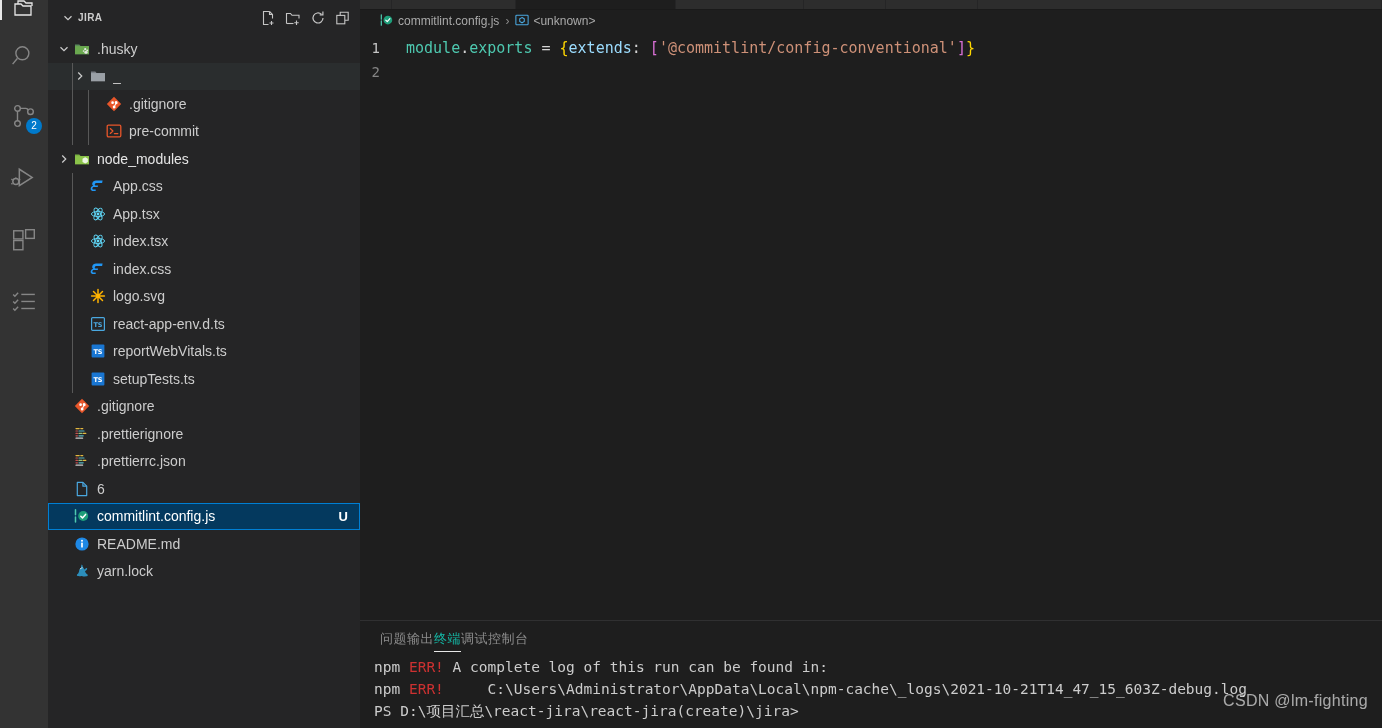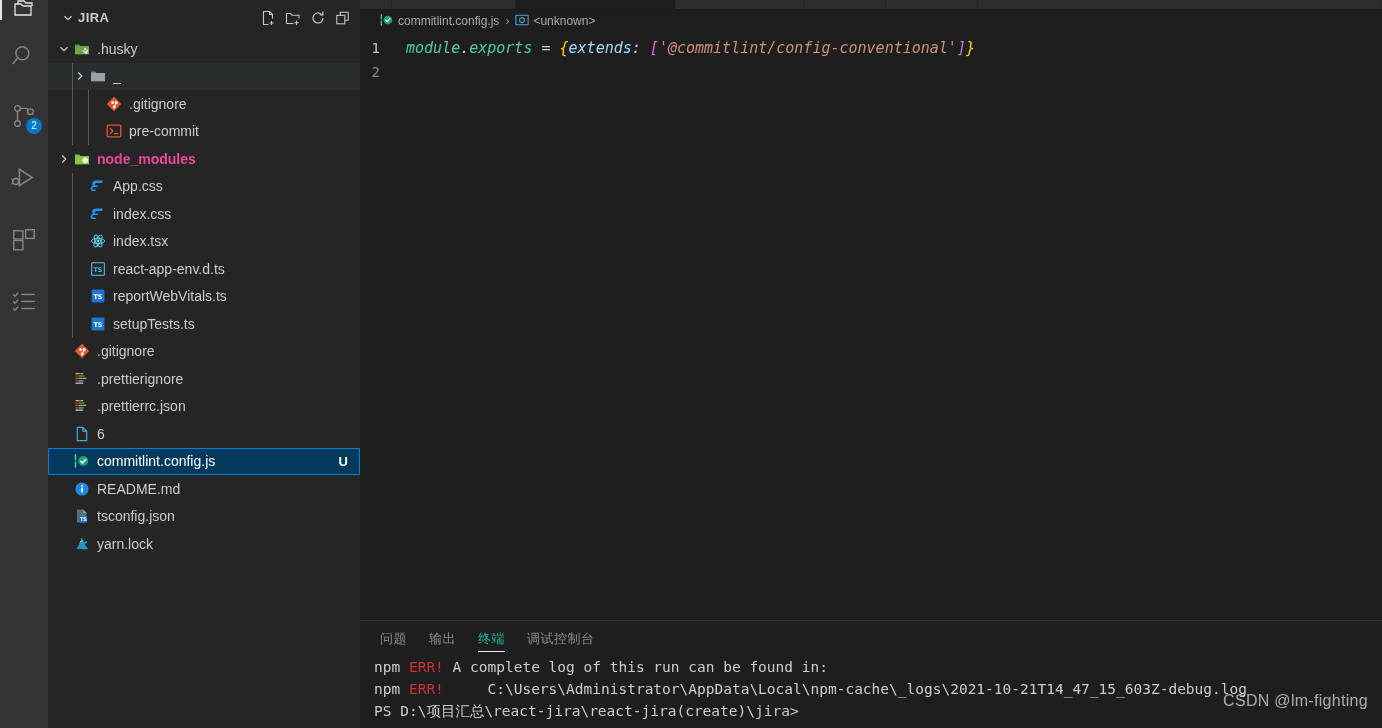--- a/index.html
+++ b/index.html
@@ -75,21 +75,21 @@
     font-weight: bold;
     letter-spacing: .4px;
     flex: 0 0 35px;
   }
   .sb-chevron {
     width: 16px; height: 16px;
     display: inline-flex; align-items: center; justify-content: center;
     color: #cccccc;
     margin-right: 2px;
   }
-  .sb-title { flex: 1; font-size: 13px; }
+  .sb-title { flex: 1; font-size: 10px; }
   .sb-actions { display: flex; gap: 3px; align-items: center; }
   .sb-act {
     width: 22px; height: 22px;
     display: flex; align-items: center; justify-content: center;
     color: #c5c5c5;
     border-radius: 3px;
   }
 
   .tree { flex: 1; overflow: hidden; padding-top: 0; }
   .row {
@@ -102,21 +102,21 @@
     white-space: nowrap;
     padding-right: 12px;
   }
   .row.hover { background: #2a2d2e; }
   .row.selected {
     background: #04395e;
     outline: 1px solid #007fd4;
     outline-offset: -1px;
     color: #ffffff;
   }
-  .row.dim .label { color: #ec4899; font-weight: bold; }
+  .row.dim .label { color: #e5e5e5; }
   .twisty {
     width: 16px; height: 16px;
     flex: 0 0 16px;
     display: inline-flex; align-items: center; justify-content: center;
     color: #cccccc;
   }
   .twisty.blank { visibility: hidden; }
   .ficon {
     width: 20px; flex: 0 0 20px;
     display: inline-flex; align-items: center; justify-content: center;
@@ -185,21 +185,21 @@
   .ln {
     width: 46px;
     flex: 0 0 46px;
     text-align: right;
     padding-right: 26px;
     color: #858585;
     font-size: 14px;
     font-family: "DejaVu Sans Mono", monospace;
   }
   .ln.cur { color: #c6c6c6; }
-  .code-txt { white-space: pre; font-style: italic; }
+  .code-txt { white-space: pre; }
   .t-teal   { color: #4ec9b0; }
   .t-white  { color: #d4d4d4; }
   .t-yellow { color: #ffd700; }
   .t-blue   { color: #9cdcfe; }
   .t-pink   { color: #da70d6; }
   .t-orange { color: #ce9178; }
 
   
   .panel {
     height: 108px;
@@ -208,21 +208,20 @@
     border-top: 1px solid #303031;
     display: flex;
     flex-direction: column;
   }
   .panel-tabs {
     height: 35px;
     flex: 0 0 35px;
     display: flex;
     align-items: flex-end;
     padding-left: 20px;
-    gap: 22px;
   }
   .ptab {
     font-size: 13px;
     color: #8d8d8d;
     position: relative;
     height: 35px;
     display: flex; align-items: center;
     letter-spacing: .5px;
   }
   .ptab.active { color: #14b8a6; }
@@ -473,42 +472,77 @@
         <div class="row">
           <div class="guide" style="left: 24px;"></div>
           <div style="width: 24px; flex: 0 0 24px;"></div>
           <span class="twisty blank">
             <svg width="14" height="14" viewBox="0 0 16 16" fill="none" stroke="currentColor" stroke-width="1.4">
               <path d="M6 4l4 4-4 4"></path>
             </svg>
           </span>
           <span class="ficon">
             <svg width="16" height="16" viewBox="0 0 16 16">
-              <path d="M12.6 2.6H6.1c-2 0-3.3 1-3.8 2.6-.3 1.1.1 2 1 2.5H3c-1.3.5-2 1.4-2.3 2.5-.4 1.7.7 2.9 3 2.9h2v-1.6h-1.8c-1.2 0-1.7-.5-1.5-1.3.2-.7.8-1.1 1.8-1.1h3.5l.45-1.6H6.2c-1.1 0-1.6-.45-1.4-1.25.2-.8.85-1.15 1.9-1.15h5.4z" fill="#2196f3"></path>
-            </svg>
-          </span>
-          <span class="label">index.css</span>
-        </div>
-        <div class="row">
-          <div class="guide" style="left: 24px;"></div>
-          <div style="width: 24px; flex: 0 0 24px;"></div>
-          <span class="twisty blank">
-            <svg width="14" height="14" viewBox="0 0 16 16" fill="none" stroke="currentColor" stroke-width="1.4">
-              <path d="M6 4l4 4-4 4"></path>
-            </svg>
-          </span>
-          <span class="ficon">
-            <svg width="16" height="16" viewBox="0 0 16 16">
               <circle cx="8" cy="8" r="1.45" fill="#61dafb"></circle>
               <ellipse cx="8" cy="8" rx="6.6" ry="2.6" fill="none" stroke="#61dafb" stroke-width=".9"></ellipse>
               <ellipse cx="8" cy="8" rx="6.6" ry="2.6" fill="none" stroke="#61dafb" stroke-width=".9" transform="rotate(60 8 8)"></ellipse>
               <ellipse cx="8" cy="8" rx="6.6" ry="2.6" fill="none" stroke="#61dafb" stroke-width=".9" transform="rotate(120 8 8)"></ellipse>
             </svg>
           </span>
+          <span class="label">App.tsx</span>
+        </div>
+        <div class="row">
+          <div class="guide" style="left: 24px;"></div>
+          <div style="width: 24px; flex: 0 0 24px;"></div>
+          <span class="twisty blank">
+            <svg width="14" height="14" viewBox="0 0 16 16" fill="none" stroke="currentColor" stroke-width="1.4">
+              <path d="M6 4l4 4-4 4"></path>
+            </svg>
+          </span>
+          <span class="ficon">
+            <svg width="16" height="16" viewBox="0 0 16 16">
+              <circle cx="8" cy="8" r="1.45" fill="#61dafb"></circle>
+              <ellipse cx="8" cy="8" rx="6.6" ry="2.6" fill="none" stroke="#61dafb" stroke-width=".9"></ellipse>
+              <ellipse cx="8" cy="8" rx="6.6" ry="2.6" fill="none" stroke="#61dafb" stroke-width=".9" transform="rotate(60 8 8)"></ellipse>
+              <ellipse cx="8" cy="8" rx="6.6" ry="2.6" fill="none" stroke="#61dafb" stroke-width=".9" transform="rotate(120 8 8)"></ellipse>
+            </svg>
+          </span>
           <span class="label">index.tsx</span>
+        </div>
+        <div class="row">
+          <div class="guide" style="left: 24px;"></div>
+          <div style="width: 24px; flex: 0 0 24px;"></div>
+          <span class="twisty blank">
+            <svg width="14" height="14" viewBox="0 0 16 16" fill="none" stroke="currentColor" stroke-width="1.4">
+              <path d="M6 4l4 4-4 4"></path>
+            </svg>
+          </span>
+          <span class="ficon">
+            <svg width="16" height="16" viewBox="0 0 16 16">
+              <path d="M12.6 2.6H6.1c-2 0-3.3 1-3.8 2.6-.3 1.1.1 2 1 2.5H3c-1.3.5-2 1.4-2.3 2.5-.4 1.7.7 2.9 3 2.9h2v-1.6h-1.8c-1.2 0-1.7-.5-1.5-1.3.2-.7.8-1.1 1.8-1.1h3.5l.45-1.6H6.2c-1.1 0-1.6-.45-1.4-1.25.2-.8.85-1.15 1.9-1.15h5.4z" fill="#2196f3"></path>
+            </svg>
+          </span>
+          <span class="label">index.css</span>
+        </div>
+        <div class="row">
+          <div class="guide" style="left: 24px;"></div>
+          <div style="width: 24px; flex: 0 0 24px;"></div>
+          <span class="twisty blank">
+            <svg width="14" height="14" viewBox="0 0 16 16" fill="none" stroke="currentColor" stroke-width="1.4">
+              <path d="M6 4l4 4-4 4"></path>
+            </svg>
+          </span>
+          <span class="ficon">
+            <svg width="16" height="16" viewBox="0 0 16 16">
+              <g stroke="#ffb300" stroke-width="1.5" stroke-linecap="round">
+                <path d="M8 1.6v12.8M1.6 8h12.8M3.5 3.5l9 9M12.5 3.5l-9 9"></path>
+              </g>
+            </svg>
+          </span>
+          <span class="label">logo.svg</span>
         </div>
         <div class="row">
           <div class="guide" style="left: 24px;"></div>
           <div style="width: 24px; flex: 0 0 24px;"></div>
           <span class="twisty blank">
             <svg width="14" height="14" viewBox="0 0 16 16" fill="none" stroke="currentColor" stroke-width="1.4">
               <path d="M6 4l4 4-4 4"></path>
             </svg>
           </span>
           <span class="ficon">
@@ -667,37 +701,20 @@
         </div>
         <div class="row">
           <div style="width: 8px; flex: 0 0 8px;"></div>
           <span class="twisty blank">
             <svg width="14" height="14" viewBox="0 0 16 16" fill="none" stroke="currentColor" stroke-width="1.4">
               <path d="M6 4l4 4-4 4"></path>
             </svg>
           </span>
           <span class="ficon">
             <svg width="16" height="16" viewBox="0 0 16 16">
-              <path d="M3 1.5h6l3.6 3.6v9.4H3z" fill="#546e7a"></path>
-              <path d="M9 1.5v3.6h3.6" fill="#90a4ae"></path>
-              <rect x="5.6" y="8.2" width="7.6" height="6.3" rx=".8" fill="#1976d2"></rect>
-              <text x="9.4" y="13" font-family="DejaVu Sans, sans-serif" font-size="5" font-weight="bold" fill="#fff" text-anchor="middle">TS</text>
-            </svg>
-          </span>
-          <span class="label">tsconfig.json</span>
-        </div>
-        <div class="row">
-          <div style="width: 8px; flex: 0 0 8px;"></div>
-          <span class="twisty blank">
-            <svg width="14" height="14" viewBox="0 0 16 16" fill="none" stroke="currentColor" stroke-width="1.4">
-              <path d="M6 4l4 4-4 4"></path>
-            </svg>
-          </span>
-          <span class="ficon">
-            <svg width="16" height="16" viewBox="0 0 16 16">
               <path d="M7.6 1.4c.9.5 1.3 1.5 1.1 2.5.8.6 1.3 1.5 1.4 2.5l2-1.2c.6-.35 1.3.3 1 .95-.35.75-1.1 1.5-2.1 2 .5 1.2 1.1 2.3 2.2 3 .9.55.7 1.9-.35 2.1-1.6.3-3.6.15-5.1-.35-1.2.4-2.9.45-4.1.2-.9-.2-1.1-1.3-.35-1.85 1.1-.8 1.6-2 1.8-3.3.15-1.2.8-2.35 1.8-3 .05-1.1.3-2.1.7-3.55z" fill="#2c8ebb"></path>
               <path d="M6.2 5.8c.55-.55 1.25-.9 2-1" fill="none" stroke="#e6f2f8" stroke-width=".8" stroke-linecap="round"></path>
             </svg>
           </span>
           <span class="label">yarn.lock</span>
         </div>
       </div>
   </div>
 
   <div class="editor-area">

